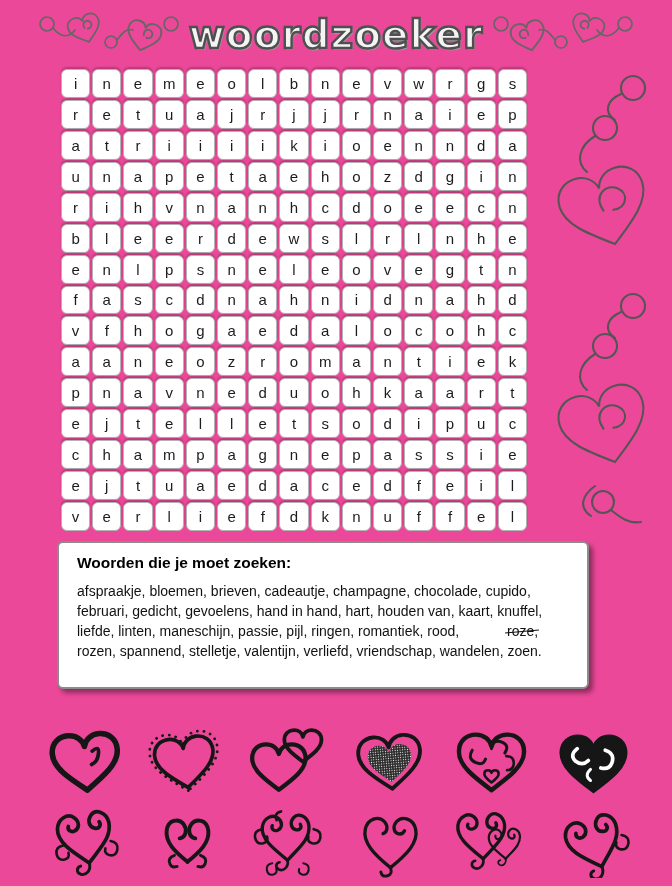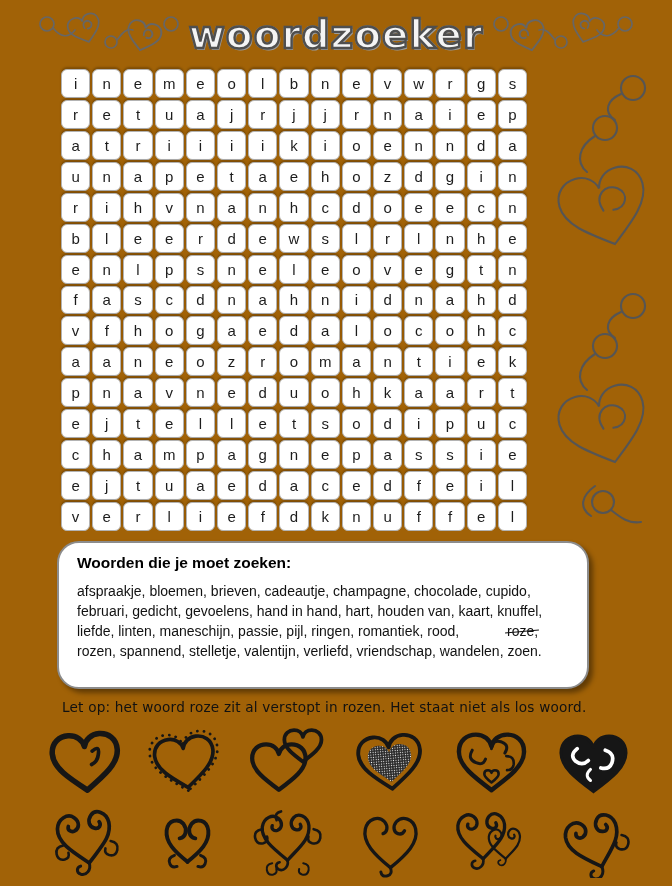--- a/index.html
+++ b/index.html
@@ -1,16 +1,16 @@
 <!DOCTYPE html>
 <html><head>
 <meta charset="utf-8">
 <style>
   html,body{margin:0;padding:0;background:#ffffff;}
-  .page{position:relative;width:672px;height:886px;background:#a16207;overflow:hidden;
+  .page{position:relative;width:672px;height:886px;background:#ec4899;overflow:hidden;
         font-family:"Liberation Sans", sans-serif;color:#1a1a1a;}
 
   
   .header{position:absolute;top:8px;left:0;right:0;height:52px;
           display:flex;align-items:center;justify-content:center;gap:10px;}
   .title{font-family:"DejaVu Sans", sans-serif;font-weight:bold;font-size:39px;
          letter-spacing:1px;color:#f4f4f4;-webkit-text-stroke:2.4px #4f4f4f;
          text-shadow:1.5px 1.5px 0 #9a9a9a,-1px -1px 0 #8a8a8a,1px -1px 0 #8a8a8a,-1px 1px 0 #8a8a8a;}
   .chain{width:142px;height:44px;}
 
@@ -22,21 +22,21 @@
         display:flex;align-items:center;justify-content:center;
         font-size:15px;color:#1c1c1c;}
 
   
   .vine{position:absolute;left:551px;top:72px;width:116px;height:462px;}
   .ln{fill:none;stroke:#555;stroke-width:2.1;stroke-linecap:round;}
   .ln2{fill:none;stroke:#666;stroke-width:1.7;stroke-linecap:round;}
 
   
   .word-box{position:absolute;left:57px;top:541px;width:532px;height:148px;
-            box-sizing:border-box;background:#fff;border:2px solid #8c8c8c;border-radius:22px;
+            box-sizing:border-box;background:#fff;border:2px solid #8c8c8c;border-radius:6px;
             box-shadow:4px 4px 5px rgba(0,0,0,0.40);padding:11px 24px 0 18px;}
   .word-box h2{margin:0 0 9px 0;font-size:15.5px;font-weight:bold;color:#000;}
   .word-list{margin:0;width:488px;font-size:14px;line-height:1.43;color:#111;}
   .struck{position:relative;margin-left:44px;}
   .struck::after{content:"";position:absolute;left:-2px;right:-5px;top:52%;
                  border-top:1.7px solid #111;transform:rotate(-5deg);}
 
   
   .note{position:absolute;left:62px;top:699px;width:560px;font-size:13.6px;
         letter-spacing:0.2px;color:#111;font-family:"DejaVu Sans", sans-serif;}
@@ -422,21 +422,20 @@
     <path class="ln" d="M44 414 C30 424 28 436 40 444"></path>
     <circle class="ln" cx="52" cy="430" r="11"></circle>
     <path class="ln" d="M60 438 C70 446 78 452 90 450"></path>
   </svg>
 
   <div class="word-box">
     <h2>Woorden die je moet zoeken:</h2>
     <p class="word-list"><span>afspraakje</span>, <span>bloemen</span>, <span>brieven</span>, <span>cadeautje</span>, <span>champagne</span>, <span>chocolade</span>, <span>cupido</span>, <span>februari</span>, <span>gedicht</span>, <span>gevoelens</span>, <span>hand in hand</span>, <span>hart</span>, <span>houden van</span>, <span>kaart</span>, <span>knuffel</span>, <span>liefde</span>, <span>linten</span>, <span>maneschijn</span>, <span>passie</span>, <span>pijl</span>, <span>ringen</span>, <span>romantiek</span>, <span>rood</span>, <span class="struck">roze</span>, <span>rozen</span>, <span>spannend</span>, <span>stelletje</span>, <span>valentijn</span>, <span>verliefd</span>, <span>vriendschap</span>, <span>wandelen</span>, <span>zoen</span>.</p>
   </div>
 
-  <div class="note">Let op: het woord roze zit al verstopt in rozen. Het staat niet als los woord.</div>
 
   <div class="hearts-row row1">
       <svg viewBox="0 0 100 100" class="bheart">
         <use href="#brush-heart"></use>
       </svg>
       <svg viewBox="0 0 100 100" class="bheart">
         <use href="#dotted-heart"></use>
       </svg>
       <svg viewBox="0 0 100 100" class="bheart">
         <use href="#double-heart"></use>

